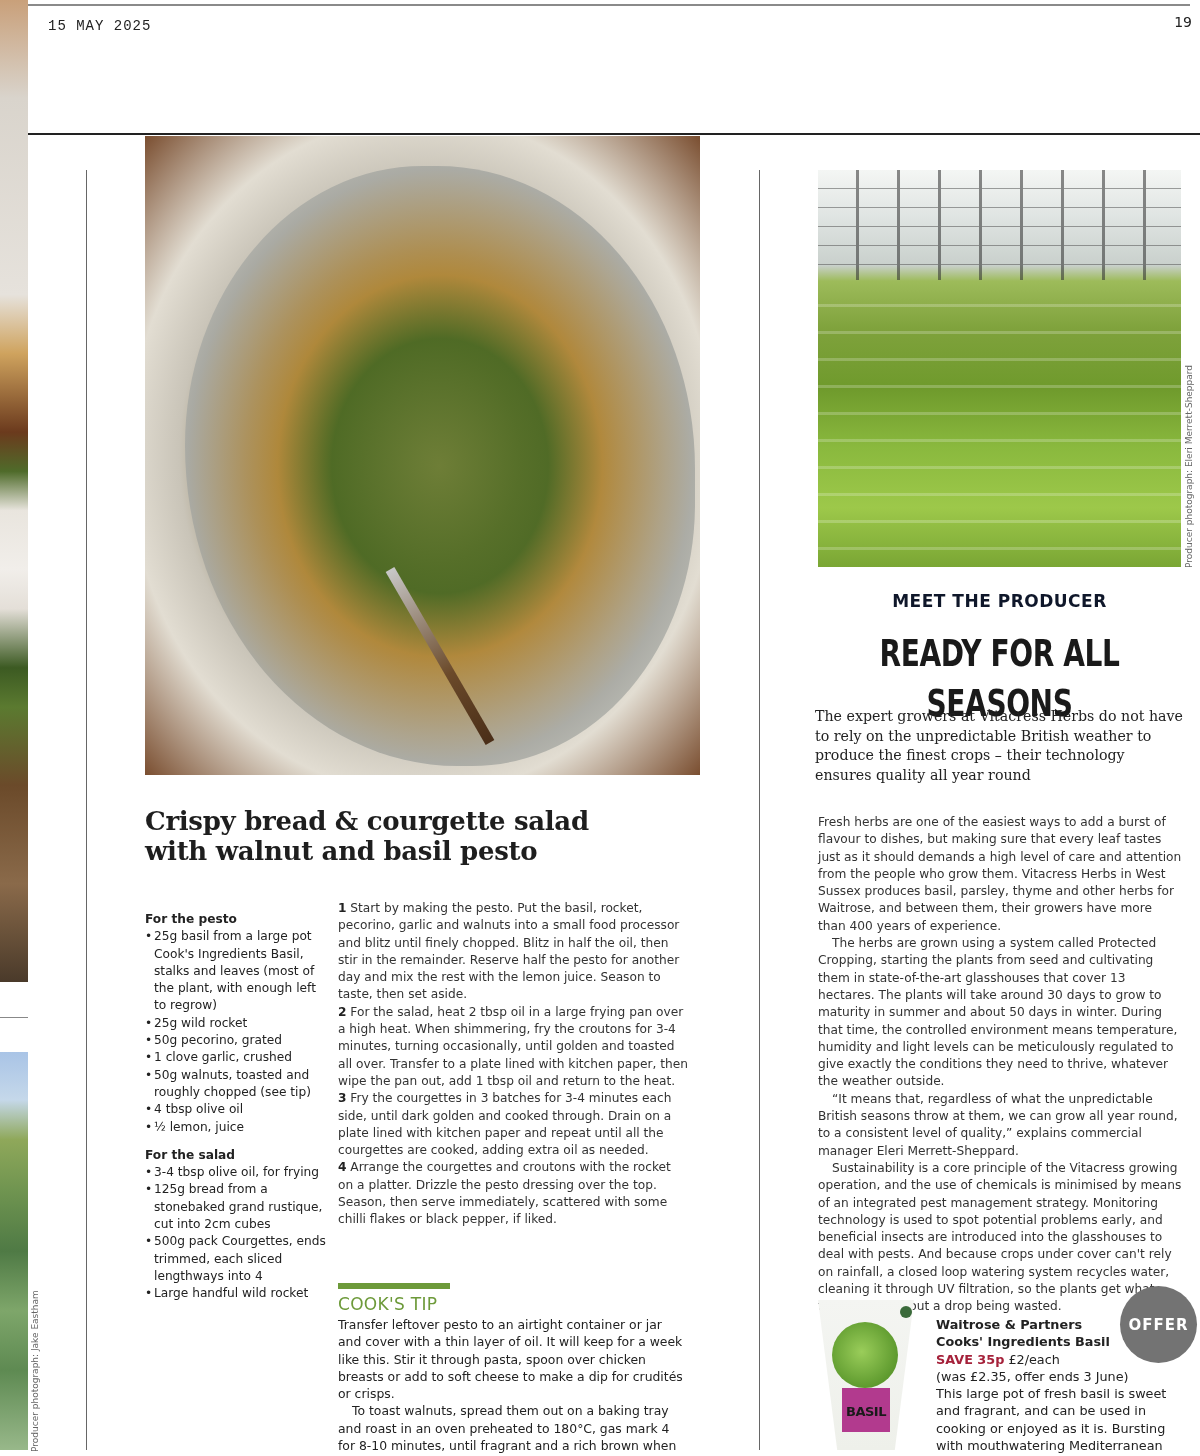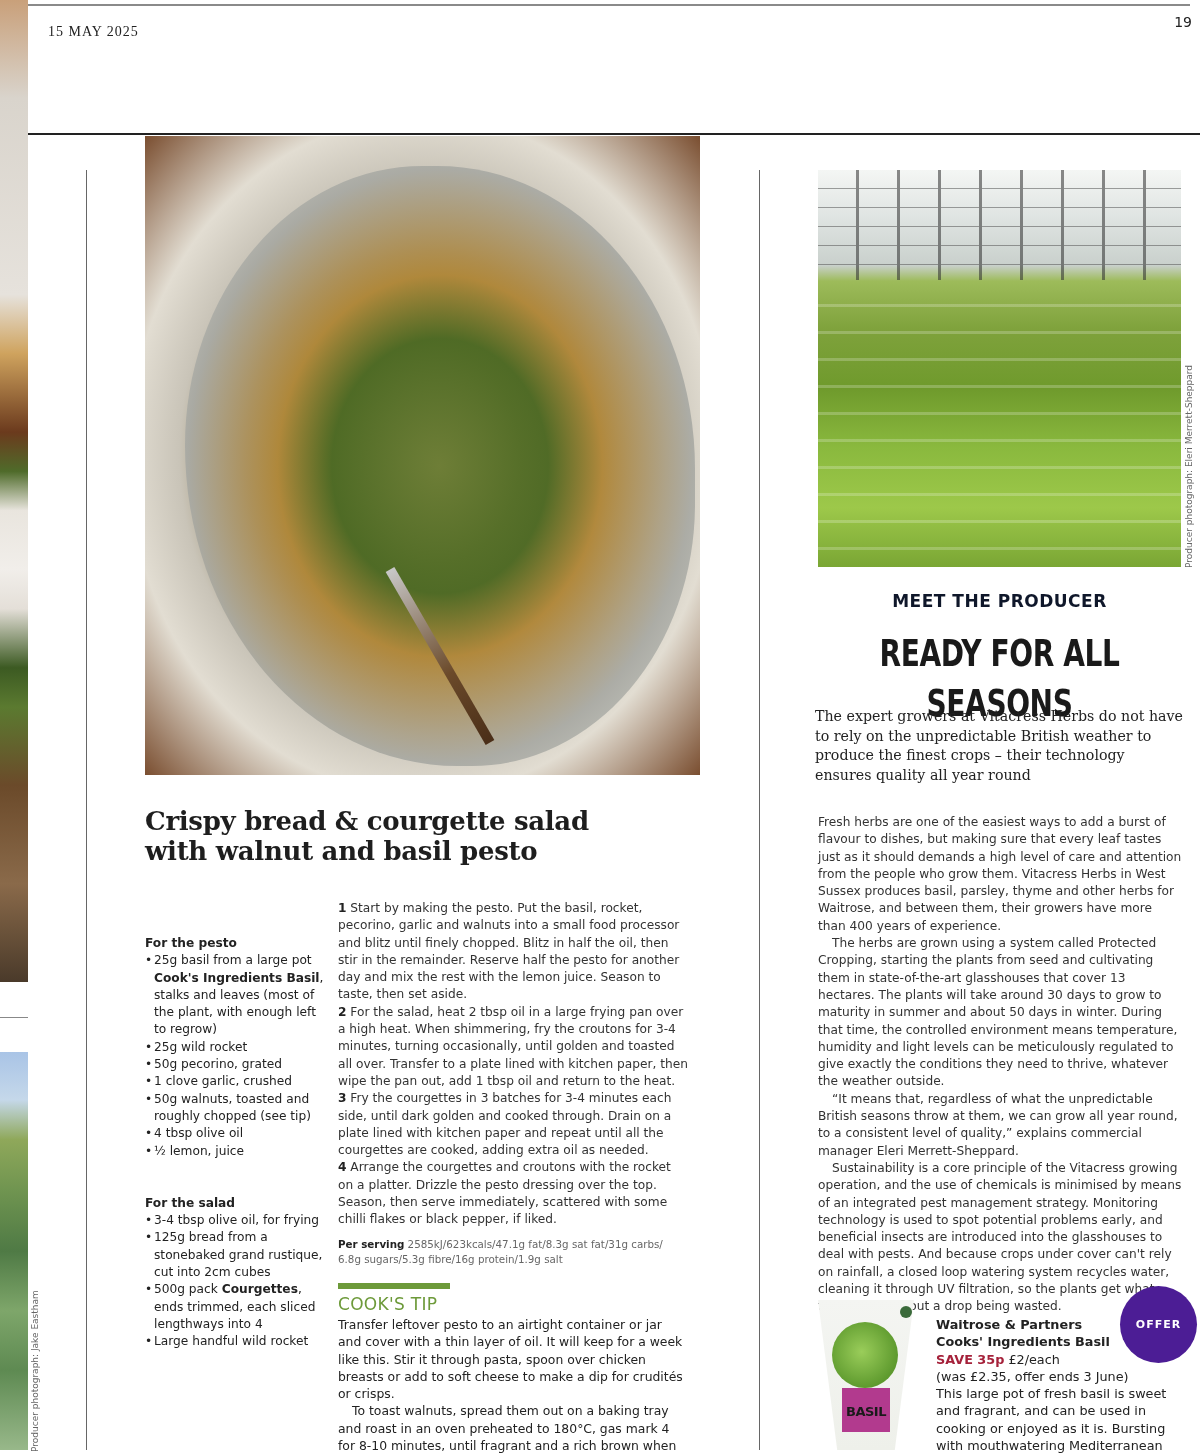--- a/index.html
+++ b/index.html
@@ -1,21 +1,21 @@
 <!DOCTYPE html>
 <html><head>
   <meta charset="utf-8">
   <style>
     * { box-sizing: border-box; margin: 0; padding: 0; }
     html, body { width: 1200px; height: 1456px; background: #ffffff; overflow: hidden; }
     body { position: relative; font-family: "DejaVu Sans", sans-serif; color: #222; }
 
     
     .top-rule { position: absolute; left: 10px; top: 4px; width: 1180px; height: 2px; background: #8a8a8a; }
-    .date { position: absolute; left: 48px; top: 24px; font-family: Liberation Serif, serif; font-size: 14px; letter-spacing: 1px; color: #222; }
+    .date { position: absolute; left: 48px; top: 18px; font-family: Liberation Mono, monospace; font-size: 14px; letter-spacing: 1px; color: #222; }
     .page-num { position: absolute; right: 8px; top: 14px; font-size: 14px; color: #222; }
     .header-rule { position: absolute; left: 28px; top: 133px; width: 1172px; height: 2px; background: #222; }
 
     
     .bleed-top { position: absolute; left: 0; top: 0; width: 28px; height: 982px;
       background: linear-gradient(180deg, #c9a07a 0%, #d9d4cc 10%, #e6e2dc 30%, #cfa35e 36%, #6b3a1d 44%, #4f6b2a 48%, #e9e5de 52%, #f1eeea 58%, #e4dfd8 62%, #3c5a22 68%, #5b7a30 72%, #6b4a2a 80%, #8a6a4a 90%, #4a3a2a 100%); }
     .bleed-rule { position: absolute; left: 0; top: 1017px; width: 28px; height: 1px; background: #888; }
     .bleed-bottom { position: absolute; left: 0; top: 1052px; width: 28px; height: 398px;
       background: linear-gradient(180deg, #a9c4e6 0%, #c5d8ea 12%, #8fa85a 22%, #6f9450 35%, #4f7a45 50%, #7ea66a 65%, #5e8a52 80%, #98b88a 100%); }
     .credit-left { position: absolute; left: 30px; top: 1452px; transform-origin: 0 0; transform: rotate(-90deg);
@@ -43,25 +43,25 @@
     .credit-right { position: absolute; left: 1184px; top: 568px; transform-origin: 0 0; transform: rotate(-90deg);
       font-size: 9px; color: #666; white-space: nowrap; }
 
     
     .recipe-title { position: absolute; left: 145px; top: 806px; width: 560px; font-family: "DejaVu Serif", serif; font-weight: bold;
       font-size: 26px; line-height: 30px; color: #1e1e1e; letter-spacing: -0.3px; }
 
     
     .ingredients { position: absolute; left: 145px; top: 900px; width: 185px; font-size: 12.2px; line-height: 17.3px; color: #222; }
     .ingredients .meta b { font-weight: bold; }
-    .ingredients .sec { font-weight: bold; margin-top: 35px; }
+    .ingredients .sec { font-weight: bold; margin-top: 11px; }
     .ingredients ul { list-style: none; }
     .ingredients li { position: relative; padding-left: 9px; }
     .ingredients li::before { content: "•"; position: absolute; left: 0; top: 0; }
-    .ingredients li b { font-weight: bold; text-align: center; }
+    .ingredients li b { font-weight: normal; text-align: center; }
 
     
     .method { position: absolute; left: 338px; top: 900px; width: 350px; font-size: 12.2px; line-height: 17.3px; color: #333; }
     .method p b { font-weight: bold; color: #222; }
     .nutrition { margin-top: 8px; font-size: 10.3px; line-height: 15px; color: #666; }
     .nutrition b { font-weight: bold; }
 
     
     .tip-bar { position: absolute; left: 338px; top: 1283px; width: 112px; height: 6px; background: #6d9a3a; }
     .tip-title { position: absolute; left: 338px; top: 1294px; font-size: 17px; font-weight: normal; color: #6d9a3a; letter-spacing: .3px; }
@@ -81,22 +81,22 @@
     .basil-pack { position: absolute; left: 818px; top: 1300px; width: 96px; height: 150px;
       background: linear-gradient(180deg, #f4f5f2 0%, #eef0ea 100%); clip-path: polygon(0 0, 100% 0, 80% 100%, 20% 100%); }
     .basil-pack .leaves { position: absolute; left: 14px; top: 22px; width: 66px; height: 66px; border-radius: 50%; background: radial-gradient(circle at 45% 45%, #9acd5a, #5e9a2e 70%); }
     .basil-pack .label { position: absolute; left: 24px; top: 88px; width: 48px; height: 44px; background: #b23a8e; }
     .basil-pack .label span { display: block; text-align: center; font-size: 13px; font-weight: bold; color: #1a1a1a; margin-top: 16px; letter-spacing: -.5px; }
     .basil-pack .badge { position: absolute; left: 82px; top: 6px; width: 12px; height: 12px; border-radius: 50%; background: #3a6a3a; }
 
     .offer-copy { position: absolute; left: 936px; top: 1316px; width: 250px; font-size: 12.8px; line-height: 17.3px; color: #222; }
     .offer-copy .name { font-weight: bold; }
     .offer-copy .save { font-weight: bold; color: #a5213a; }
-    .offer-roundel { position: absolute; left: 1120px; top: 1286px; width: 77px; height: 77px; border-radius: 50%; background: #4c1d95;
-      color: #ffffff; font-size: 11px; font-weight: bold; letter-spacing: 1px; display: flex; align-items: center; justify-content: center; }
+    .offer-roundel { position: absolute; left: 1120px; top: 1286px; width: 77px; height: 77px; border-radius: 50%; background: #737373;
+      color: #ffffff; font-size: 15px; font-weight: bold; letter-spacing: 1px; display: flex; align-items: center; justify-content: center; }
   </style>
 </head>
 <body>
 
 <div class="top-rule"></div>
 <div class="date">15 MAY 2025</div>
 <div class="page-num">19</div>
 <div class="header-rule"></div>
 
 <div class="bleed-top"></div>
@@ -143,21 +143,20 @@
     <li><span>500g pack </span><b>Courgettes</b><span>, ends trimmed, each sliced lengthways into 4</span></li>
     <li><span>Large handful wild rocket</span></li>
   </ul>
 </div>
 
 <div class="method">
   <p><b>1</b><span> Start by making the pesto. Put the basil, rocket, pecorino, garlic and walnuts into a small food processor and blitz until finely chopped. Blitz in half the oil, then stir in the remainder. Reserve half the pesto for another day and mix the rest with the lemon juice. Season to taste, then set aside.</span></p>
   <p><b>2</b><span> For the salad, heat 2 tbsp oil in a large frying pan over a high heat. When shimmering, fry the croutons for 3-4 minutes, turning occasionally, until golden and toasted all over. Transfer to a plate lined with kitchen paper, then wipe the pan out, add 1 tbsp oil and return to the heat.</span></p>
   <p><b>3</b><span> Fry the courgettes in 3 batches for 3-4 minutes each side, until dark golden and cooked through. Drain on a plate lined with kitchen paper and repeat until all the courgettes are cooked, adding extra oil as needed.</span></p>
   <p><b>4</b><span> Arrange the courgettes and croutons with the rocket on a platter. Drizzle the pesto dressing over the top. Season, then serve immediately, scattered with some chilli flakes or black pepper, if liked.</span></p>
-  <p class="nutrition"><b>Per serving</b><span> 2585kJ/623kcals/47.1g fat/8.3g sat fat/31g carbs/ 6.8g sugars/5.3g fibre/16g protein/1.9g salt</span></p>
 </div>
 
 <div class="tip-bar"></div>
 <div class="tip-title">COOK'S TIP</div>
 <div class="tip-body">
   <p>Transfer leftover pesto to an airtight container or jar and cover with a thin layer of oil. It will keep for a week like this. Stir it through pasta, spoon over chicken breasts or add to soft cheese to make a dip for crudités or crisps.</p>
   <p>To toast walnuts, spread them out on a baking tray and roast in an oven preheated to 180°C, gas mark 4 for 8-10 minutes, until fragrant and a rich brown when you rub the skins off.</p>
 </div>
 
 <div class="kicker">MEET THE PRODUCER</div>

